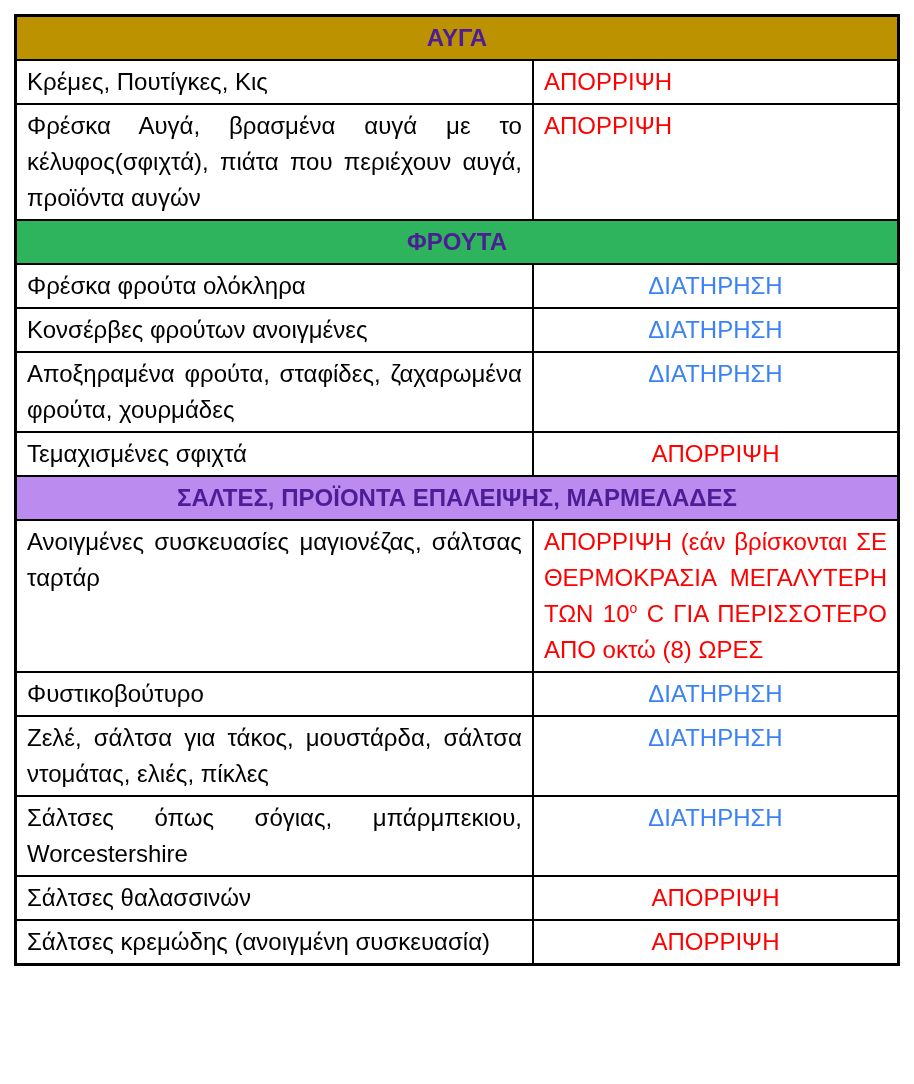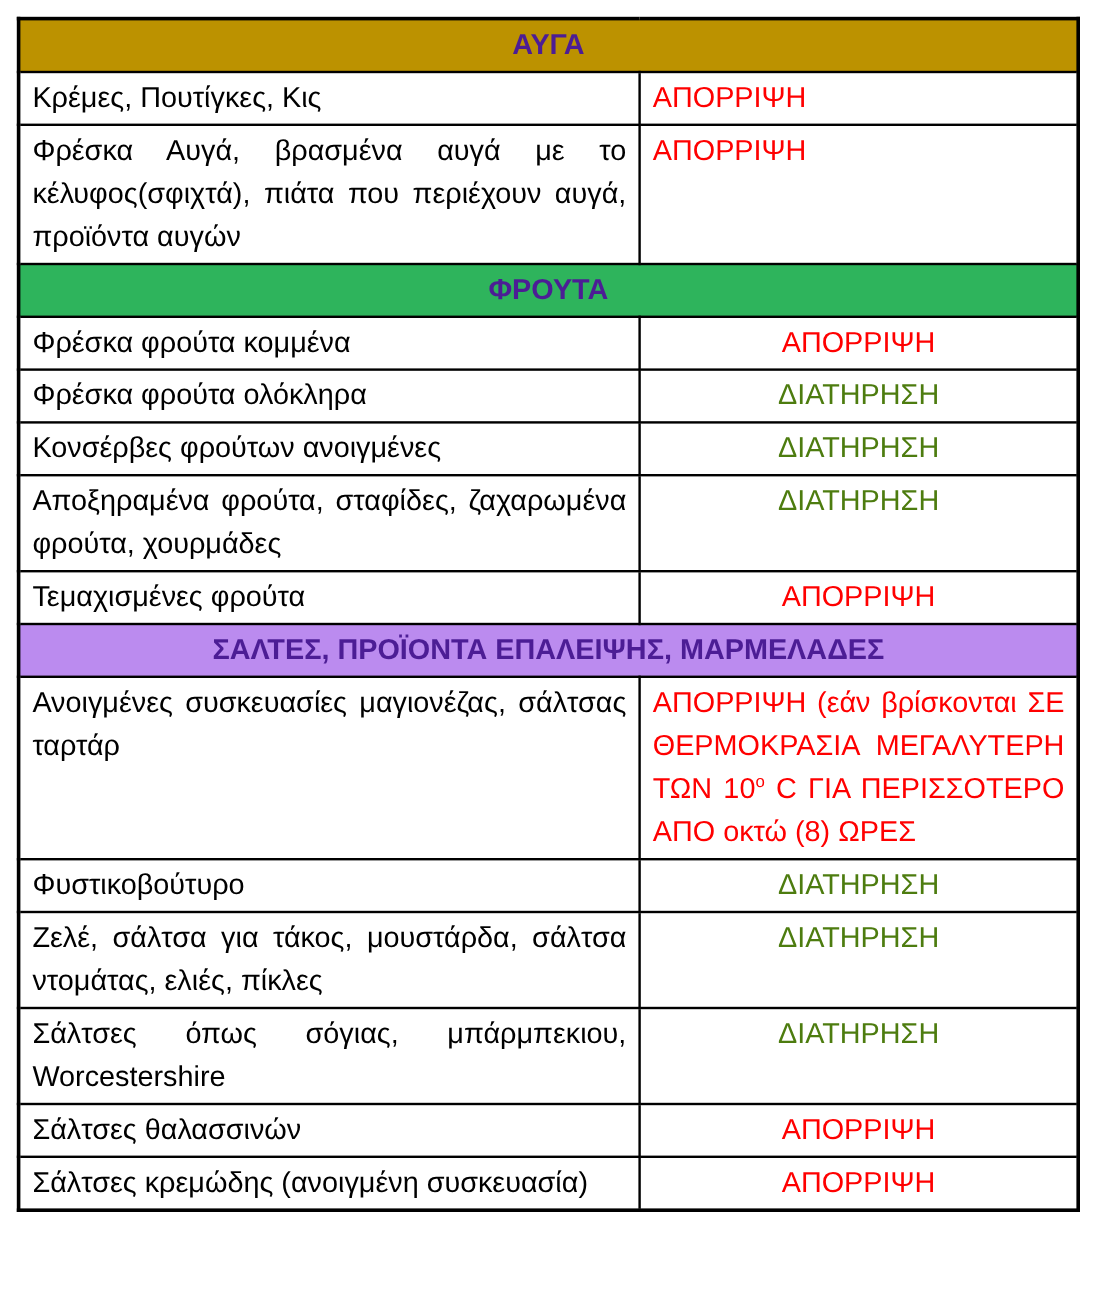--- a/index.html
+++ b/index.html
@@ -45,21 +45,21 @@
 
   td.item {
     text-align: justify;
     color: #000000;
   }
   td.status        { text-align: center; }
   td.status.left   { text-align: left; }
   td.status.justify{ text-align: justify; margin-top: 36px; }
 
   td.discard { color: #FF0000; }
-  td.keep    { color: #4d7c0f; margin-top: 42px; }
+  td.keep    { color: #3b82f6; margin-top: 42px; }
 
   td.status sup {
     font-size: 14px;
     line-height: 0;
   }
 </style>
 </head>
 <body>
 
 <div class="doc-wrap">
@@ -79,37 +79,33 @@
       </tr>
       <tr>
         <td class="item">Φρέσκα Αυγά, βρασμένα αυγά με το κέλυφος(σφιχτά), πιάτα που περιέχουν αυγά, προϊόντα αυγών</td>
         <td class="status left discard">ΑΠΟΡΡΙΨΗ</td>
       </tr>
 
       <tr>
         <td colspan="2" class="section-header hdr-fruits">ΦΡΟΥΤΑ</td>
       </tr>
       <tr>
-        <td class="item">Φρέσκα φρούτα κομμένα</td>
-        <td class="status discard">ΑΠΟΡΡΙΨΗ</td>
-      </tr>
-      <tr>
         <td class="item">Φρέσκα φρούτα ολόκληρα</td>
         <td class="status keep">ΔΙΑΤΗΡΗΣΗ</td>
       </tr>
       <tr>
         <td class="item">Κονσέρβες φρούτων ανοιγμένες</td>
         <td class="status keep">ΔΙΑΤΗΡΗΣΗ</td>
       </tr>
       <tr>
         <td class="item">Αποξηραμένα φρούτα, σταφίδες, ζαχαρωμένα φρούτα, χουρμάδες</td>
         <td class="status keep">ΔΙΑΤΗΡΗΣΗ</td>
       </tr>
       <tr>
-        <td class="item">Τεμαχισμένες φρούτα</td>
+        <td class="item">Τεμαχισμένες σφιχτά</td>
         <td class="status discard">ΑΠΟΡΡΙΨΗ</td>
       </tr>
 
       <tr>
         <td colspan="2" class="section-header hdr-sauces">ΣΑΛΤΕΣ, ΠΡΟΪΟΝΤΑ ΕΠΑΛΕΙΨΗΣ, ΜΑΡΜΕΛΑΔΕΣ</td>
       </tr>
       <tr>
         <td class="item">Ανοιγμένες συσκευασίες μαγιονέζας, σάλτσας ταρτάρ</td>
         <td class="status justify discard"><span>ΑΠΟΡΡΙΨΗ (εάν βρίσκονται ΣΕ ΘΕΡΜΟΚΡΑΣΙΑ ΜΕΓΑΛΥΤΕΡΗ ΤΩΝ 10</span><sup>ο</sup><span> C ΓΙΑ ΠΕΡΙΣΣΟΤΕΡΟ ΑΠΟ οκτώ (8) ΩΡΕΣ</span></td>
       </tr>

